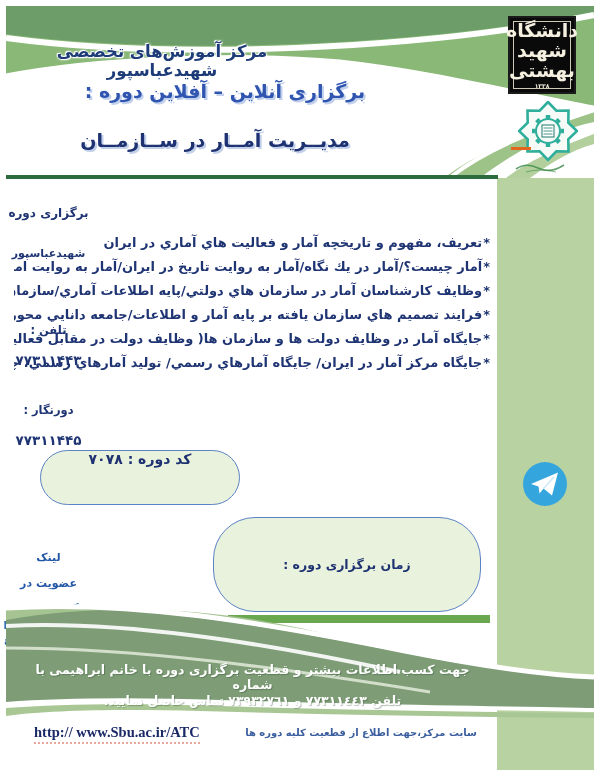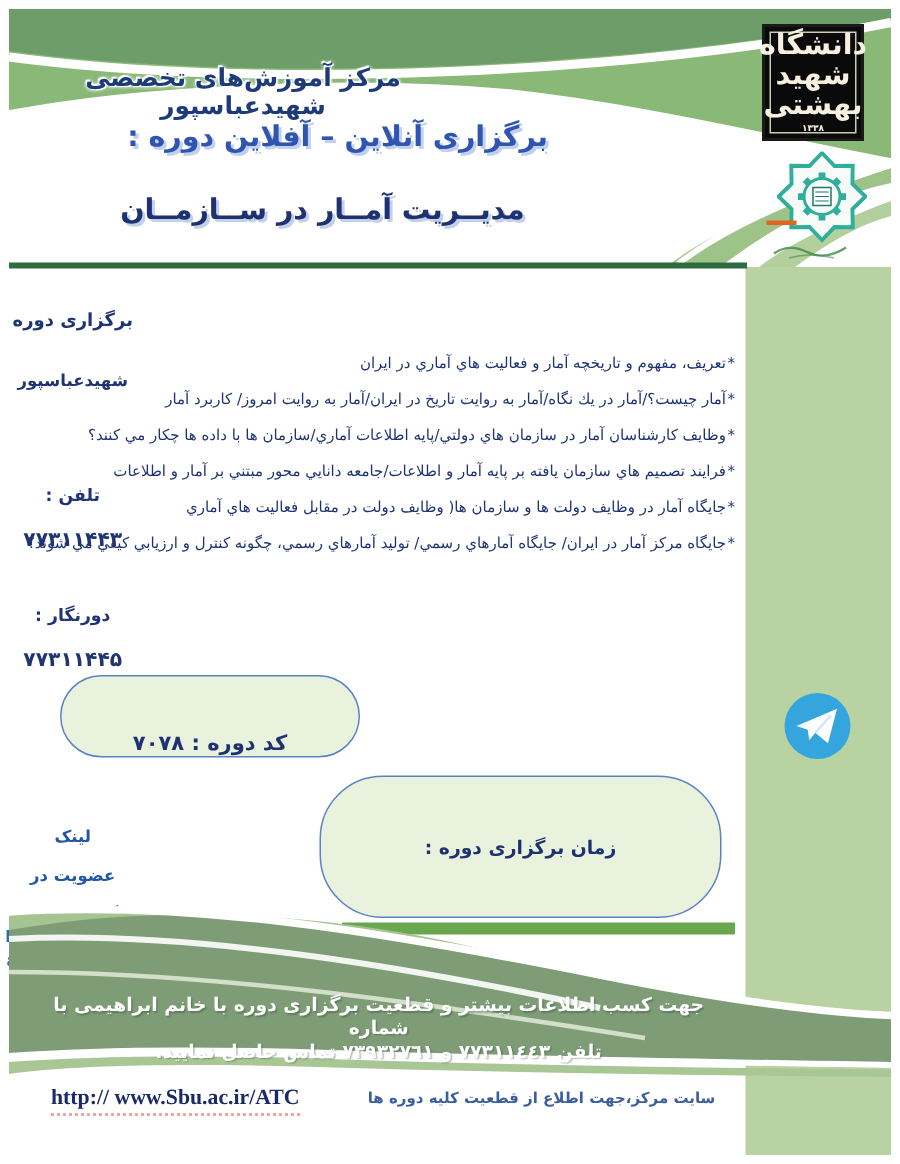--- a/index.html
+++ b/index.html
@@ -55,30 +55,30 @@
   
   .section-title{
     left:6px; top:187px; width:488px; z-index:2;
     color:#1e3272; font-size:16.5px; font-weight:bold; font-style:italic;
     text-align:center; text-decoration:underline; direction:rtl;
   }
   .topics{
     left:14px; top:231px; width:476px; z-index:2;
     direction:rtl; text-align:right; color:#1f3473;
   }
-  .topic{font-size:10px; font-weight:normal; height:24px; line-height:24px;
+  .topic{font-size:13px; font-weight:bold; height:24px; line-height:24px;
          white-space:nowrap; overflow:hidden;}
   .topic .star{margin-left:1px;}
 
   .pill{
     background:#e9f2dc; border:1.5px solid #5b83c4; box-sizing:border-box;
     z-index:2; direction:rtl; color:#1e3272; font-weight:bold; text-align:center;
   }
   .code-pill{left:40px; top:450px; width:200px; height:55px; border-radius:28px;
-             display:flex; align-items:flex-end; justify-content:center; font-size:14px;}
+             display:flex; align-items:flex-start; justify-content:center; font-size:14px;}
   .time-pill{left:213px; top:517px; width:268px; height:95px; border-radius:42px;
              display:flex; flex-direction:column; align-items:center; justify-content:center;
              font-size:12.5px; gap:9px; padding:0 10px;}
   .green-bar{left:228px; top:615px; width:262px; height:8px; background:#6aa84f; z-index:3;}
 
   
   .sidebar{left:497px; top:178px; width:97px; height:592px; background:#b9d2a2; z-index:1;}
   .sb-text{position:absolute; left:0; width:97px; text-align:center; direction:rtl;
            color:#1f3473; font-weight:bold; z-index:2;}
   .sb-1{top:206px; font-size:12px;}

